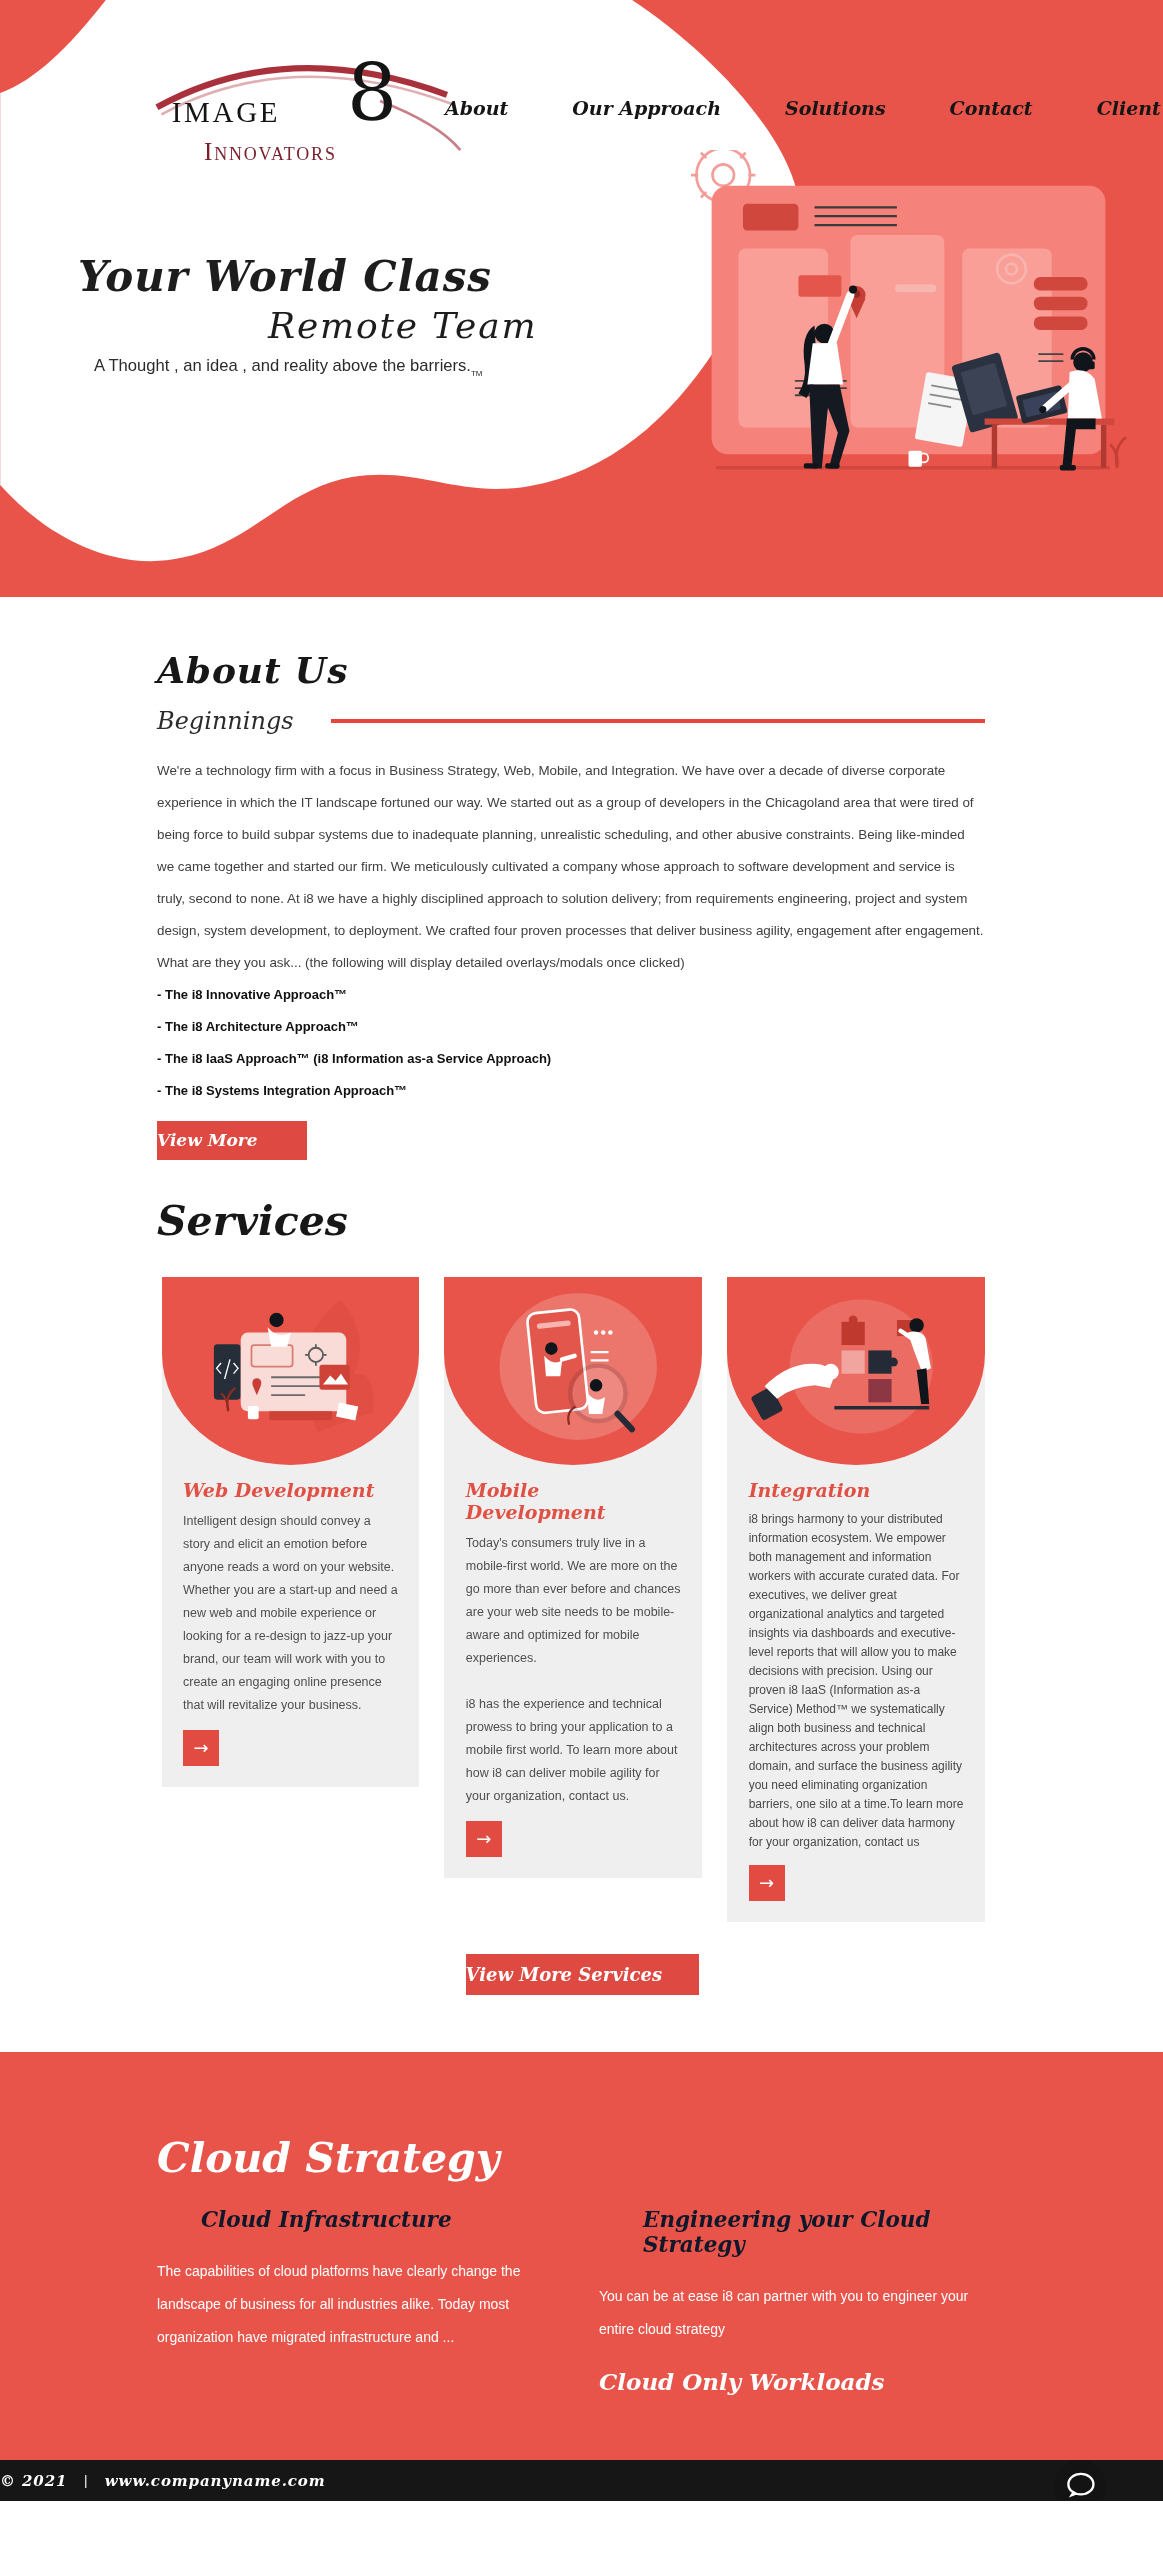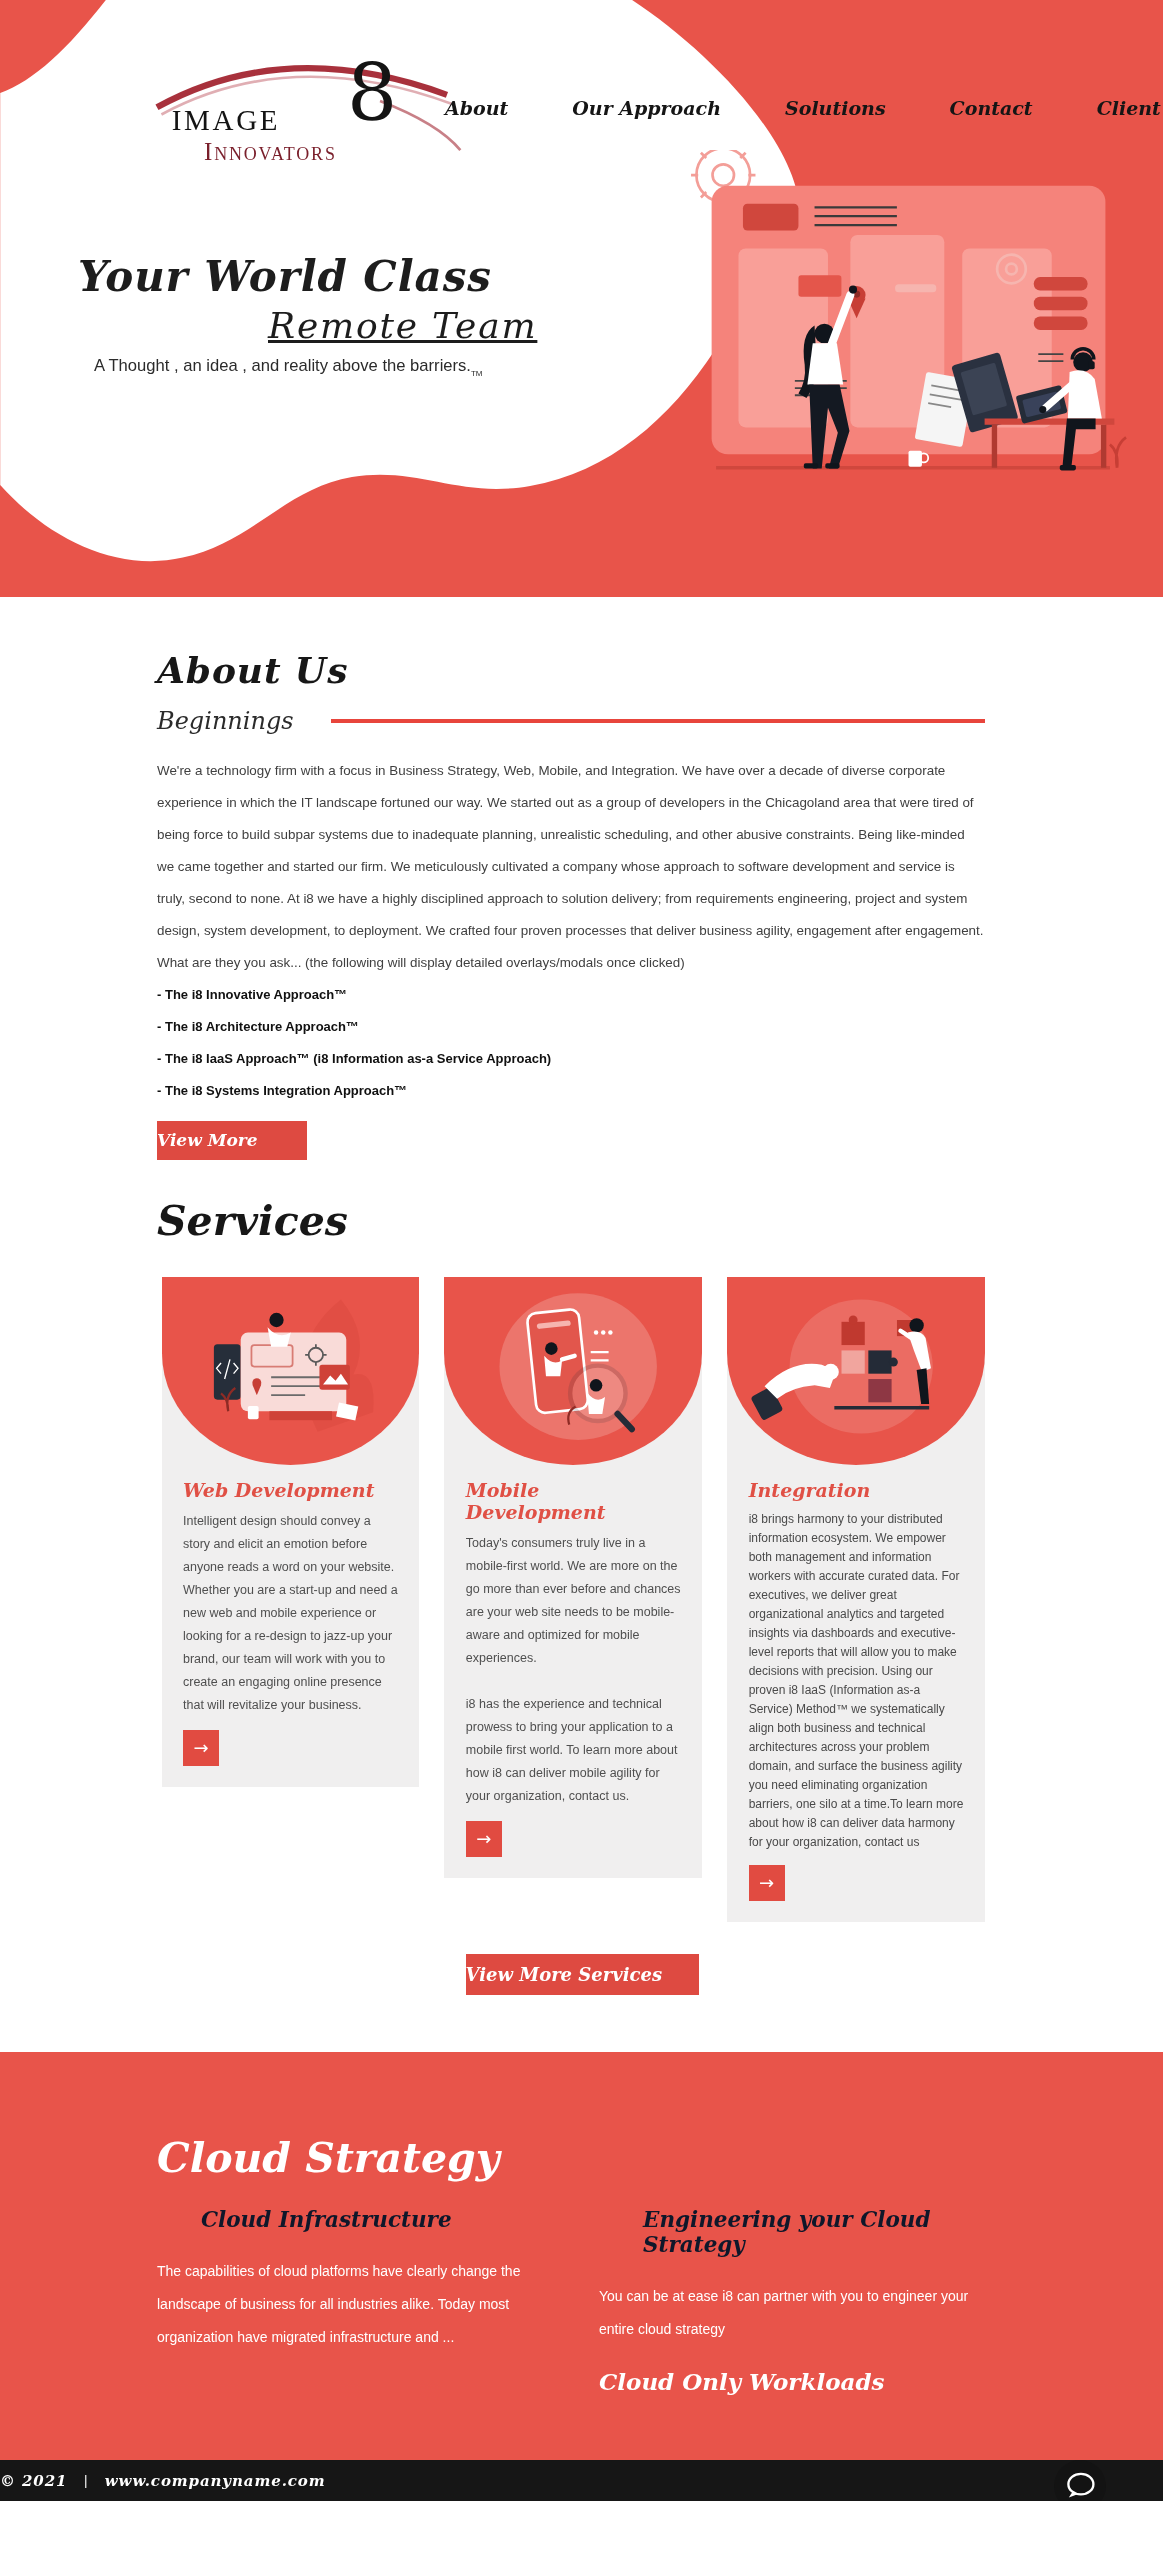--- a/index.html
+++ b/index.html
@@ -22,21 +22,21 @@
     background: #e8544a;
     overflow: hidden;
   }
   .hero-blob { position: absolute; left: 0; top: 0; }
   .logo {
     position: absolute; left: 152px; top: 52px; width: 349px; height: 116px;
     cursor: pointer;
   }
   .logo-swoosh { position: absolute; left: 0; top: 0; }
   .logo-word {
-    position: absolute; left: 19.7px; top: 40px;
+    position: absolute; left: 19.7px; top: 32px;
     font-family: "Liberation Serif", serif;
     font-variant: small-caps;
     font-size: 41px; color: #141414; letter-spacing: 2.7px;
   }
   .logo-num {
     position: absolute; left: 195px; top: 1.8px;
     font-family: "DejaVu Serif", serif;
     font-size: 79px; font-weight: normal; color: #141414; line-height: 1;
   }
   .logo-sub {
@@ -51,21 +51,21 @@
   }
   .nav-item {
     font-family: "DejaVu Serif", serif; font-style: italic; font-weight: bold;
     font-size: 19px; color: #151515; cursor: pointer;
   }
   .hero-text { position: absolute; left: 78px; top: 252px; width: 430px; }
   .hero-title { font-size: 42px; color: #1d1d1d; letter-spacing: 0.9px; }
   .hero-subtitle {
     margin-left: 190px; margin-top: 3.6px;
     font-family: "DejaVu Serif", serif; font-style: italic; font-weight: normal;
-    font-size: 36px; color: #1d1d1d; letter-spacing: 1.8px; white-space: nowrap; text-decoration: underline;
+    font-size: 36px; color: #1d1d1d; letter-spacing: 1.8px; white-space: nowrap;
   }
   .hero-tagline {
     margin-left: 16px; margin-top: 10.7px;
     font-size: 16.6px; color: #2b2b2b; white-space: nowrap;
   }
   .hero-tagline .tm { font-size: 8px; vertical-align: -5.4px; letter-spacing: 0; }
   .hero-illus { position: absolute; left: 689px; top: 150px; }
   
   .content { margin-left: 157px; width: 828px; }
   .about { padding-top: 52px; padding-bottom: 7.2px; background: #fff; }

